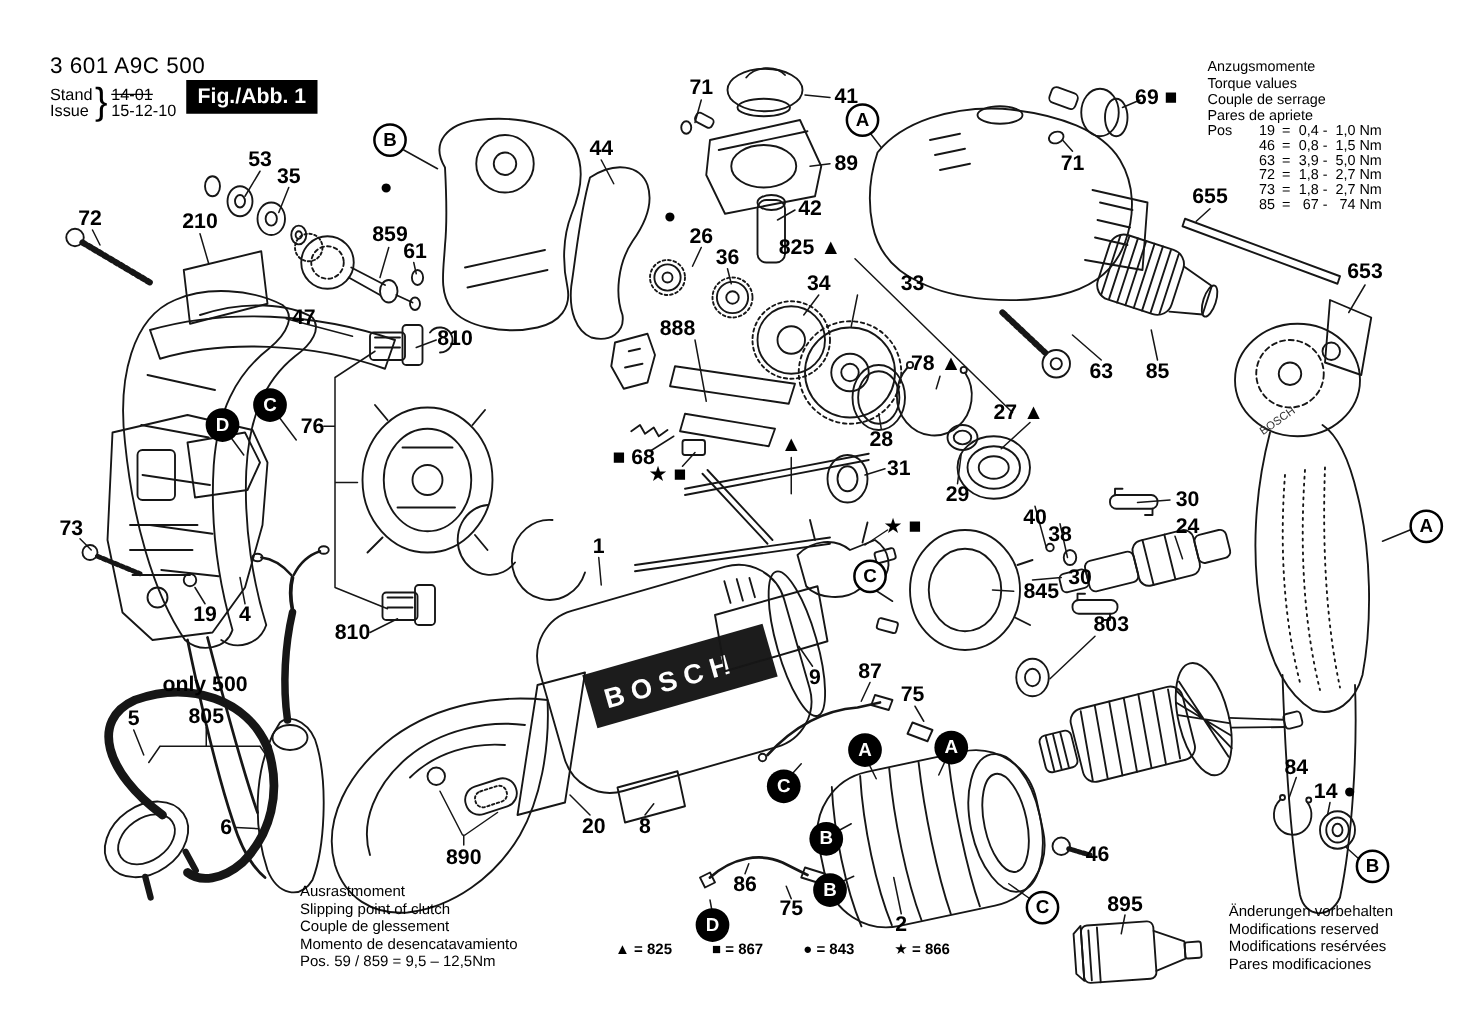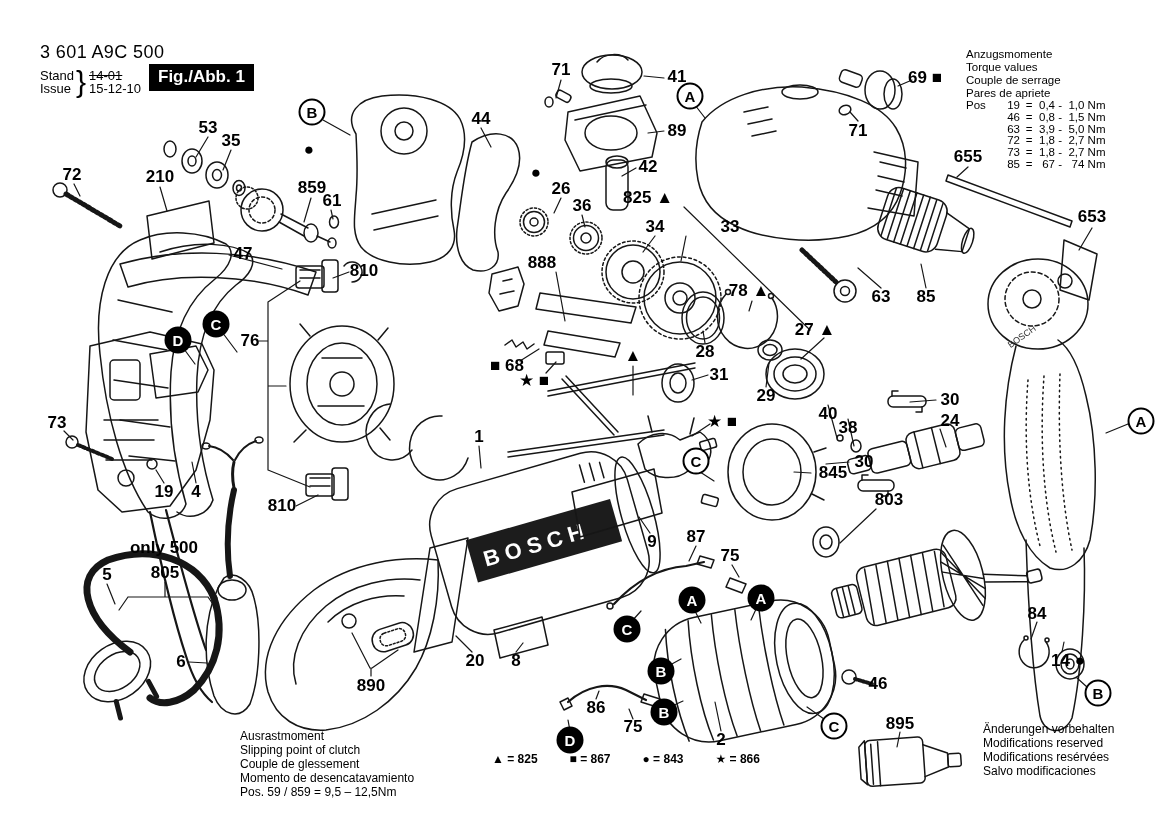--- a/index.html
+++ b/index.html
@@ -18,21 +18,21 @@
           font-size:17px;font-weight:bold;padding:3px 9px 4px 9px;}
   
   .torque{position:absolute;left:966px;top:48px;font-size:11.5px;line-height:13px;}
   .torque .trow{display:flex;line-height:11.8px;}
   .tposlab{width:32px;}
   .tposn{width:22px;text-align:right;}
   .teq{width:18px;text-align:center;}
   .tval{padding-left:1px;white-space:pre;}
   
   .note{position:absolute;font-size:12px;line-height:14px;}
-  .clutch-note{left:240px;top:706px;margin-top:23px;}
+  .clutch-note{left:240px;top:706px;}
   .mods-note{left:983px;top:722px;}
   .only-label{position:absolute;left:164px;top:548px;transform:translate(-50%,-50%);
               font-size:17px;font-weight:bold;}
   
   .legend{position:absolute;left:492px;top:752px;display:flex;gap:32px;}
   .legend-item{font-size:12px;font-weight:bold;white-space:nowrap;}
   
   #labels-layer{position:absolute;left:0;top:0;width:100%;height:100%;}
   .part-label{position:absolute;transform:translate(-50%,-50%);font-size:17px;
               font-weight:bold;white-space:nowrap;}
@@ -489,21 +489,21 @@
         <div>Momento de desencatavamiento</div>
       </div>
     <div>Pos.  59 / 859  =   9,5  –  12,5Nm</div>
   </div>
 
   <div class="note mods-note">
     <div id="mods-lines">
         <div>Änderungen vorbehalten</div>
         <div>Modifications reserved</div>
         <div>Modifications resérvées</div>
-        <div>Salvo modificaciones</div>
+        <div>Pares modificaciones</div>
       </div>
   </div>
 
   <div class="only-label">only 500</div>
 
   <div class="legend" id="legend">
       <div class="legend-item">▲ = 825</div>
       <div class="legend-item">■ = 867</div>
       <div class="legend-item">● = 843</div>
       <div class="legend-item">★ = 866</div>
@@ -566,21 +566,21 @@
       <div class="part-label" style="left: 516px; top: 661px;">8</div>
       <div class="part-label" style="left: 479px; top: 437px;">1</div>
       <div class="part-label" style="left: 652px; top: 542px;">9</div>
       <div class="part-label" style="left: 696px; top: 537px;">87</div>
       <div class="part-label" style="left: 730px; top: 556px;">75</div>
       <div class="part-label" style="left: 596px; top: 708px;">86</div>
       <div class="part-label" style="left: 633px; top: 727px;">75</div>
       <div class="part-label" style="left: 721px; top: 740px;">2</div>
       <div class="part-label" style="left: 878px; top: 684px;">46</div>
       <div class="part-label" style="left: 1037px; top: 614px;">84</div>
-      <div class="part-label" style="left: 1068px; top: 633px; margin-top: 28px;">14 ●</div>
+      <div class="part-label" style="left: 1068px; top: 633px;">14 ●</div>
       <div class="part-label" style="left: 900px; top: 724px;">895</div>
       <div class="callout outline" style="left: 690px; top: 96px;">A</div>
       <div class="callout outline" style="left: 312px; top: 112px;">B</div>
       <div class="callout filled" style="left: 216px; top: 324px;">C</div>
       <div class="callout filled" style="left: 178px; top: 340px;">D</div>
       <div class="callout outline" style="left: 696px; top: 461px;">C</div>
       <div class="callout outline" style="left: 1141px; top: 421px;">A</div>
       <div class="callout filled" style="left: 692px; top: 600px;">A</div>
       <div class="callout filled" style="left: 761px; top: 598px;">A</div>
       <div class="callout filled" style="left: 627px; top: 629px;">C</div>

